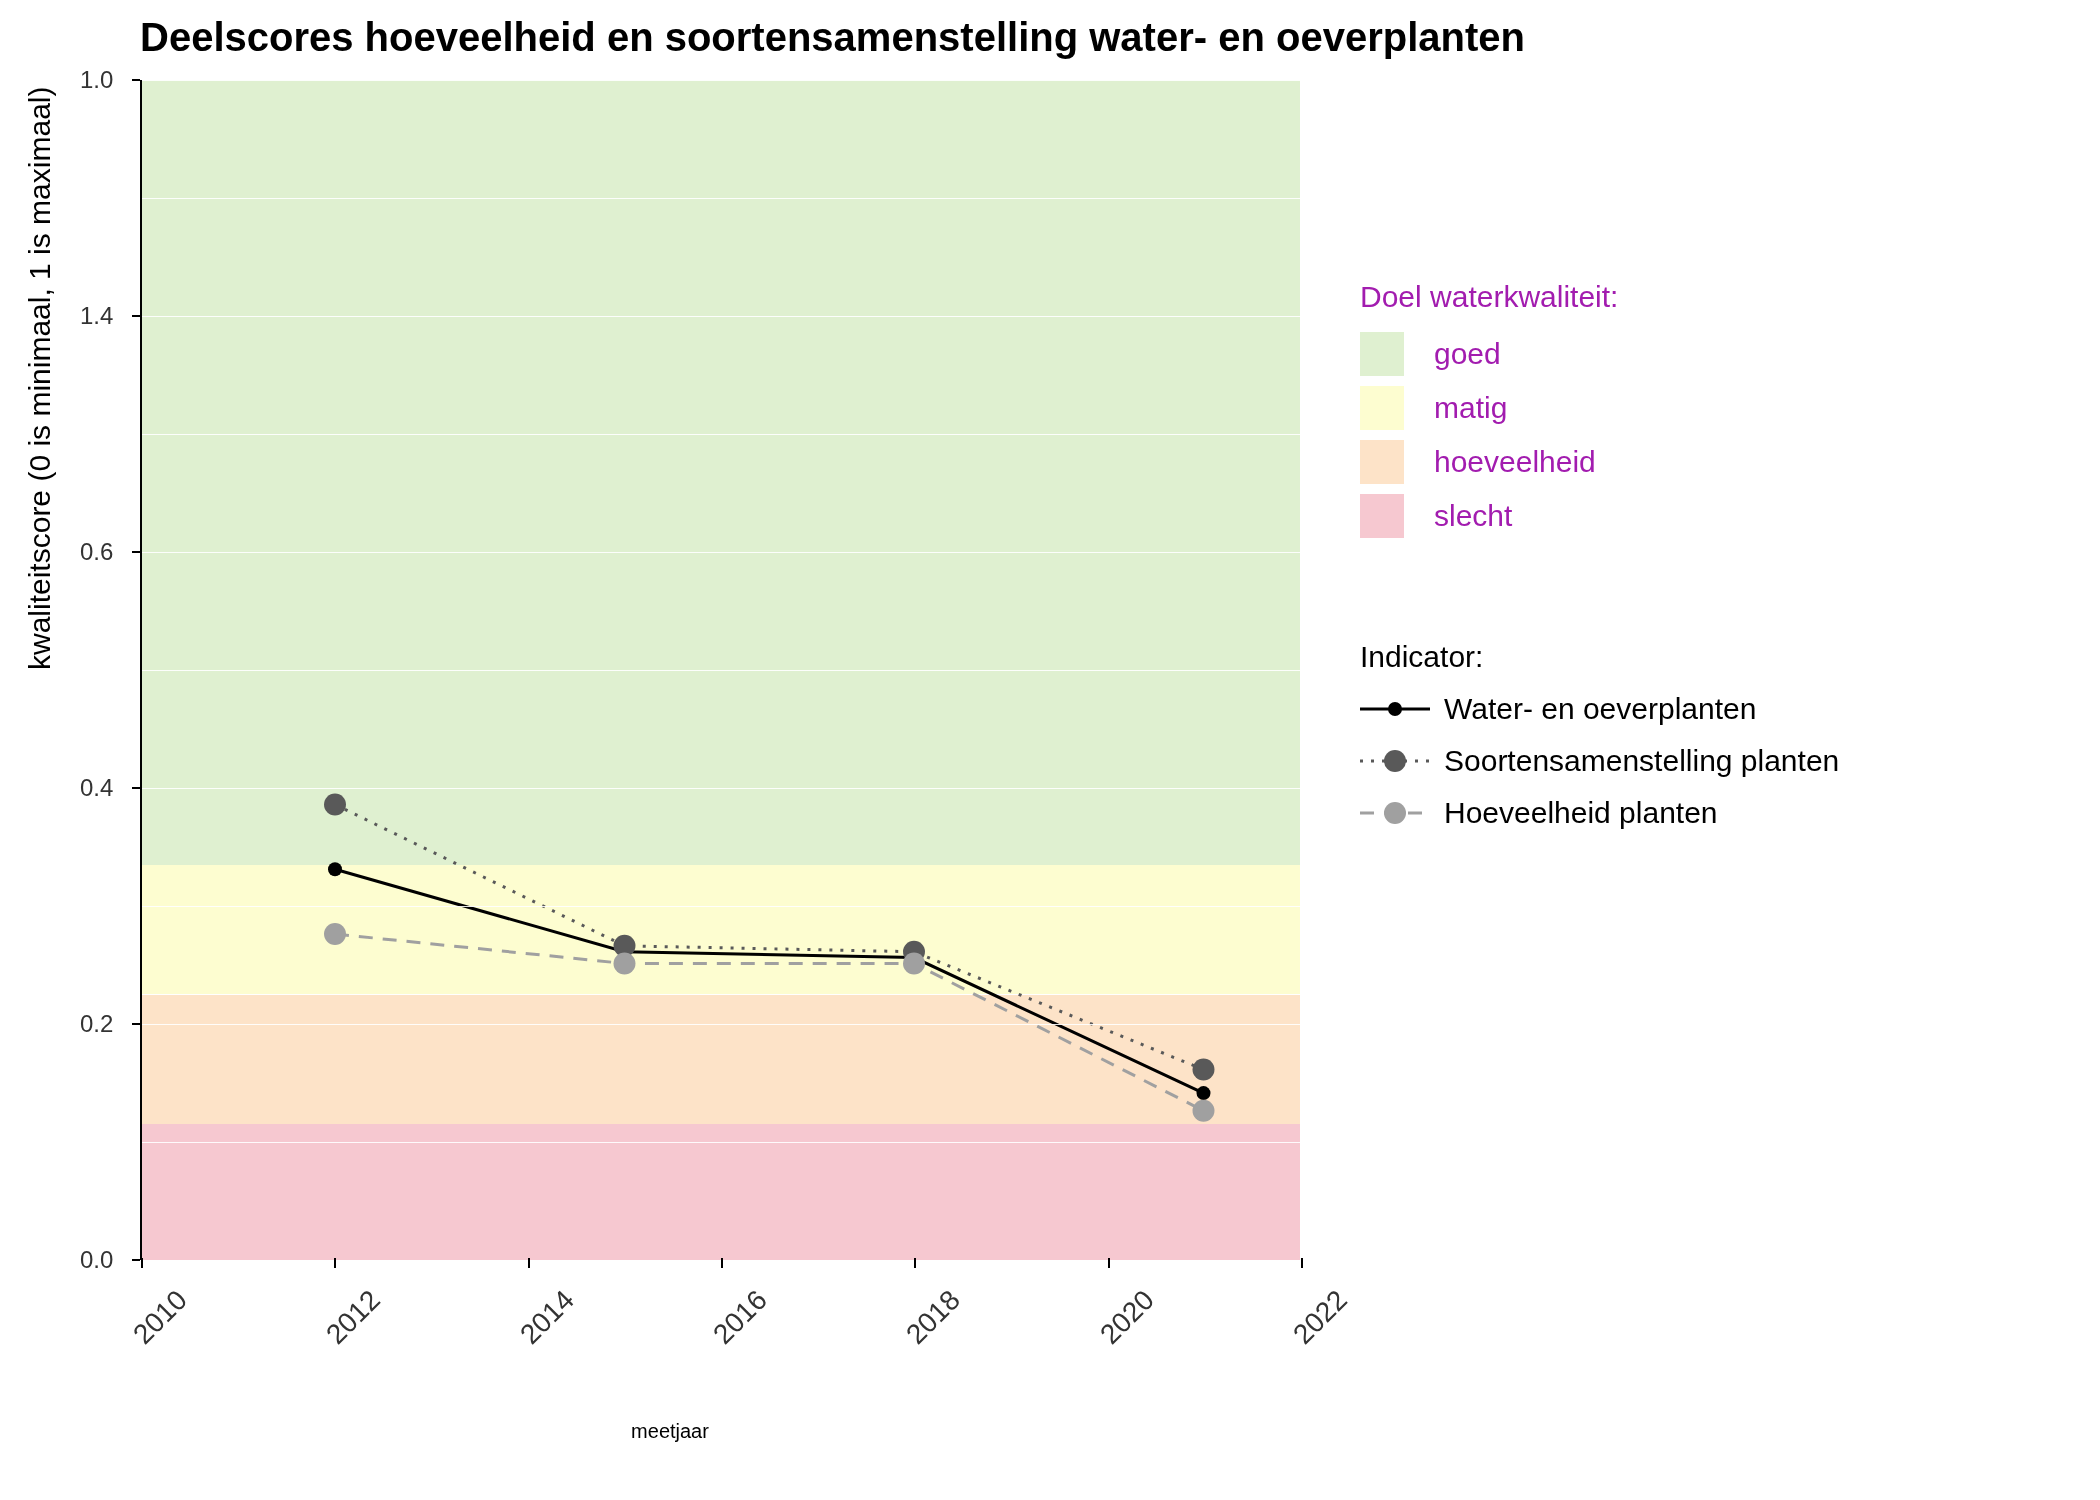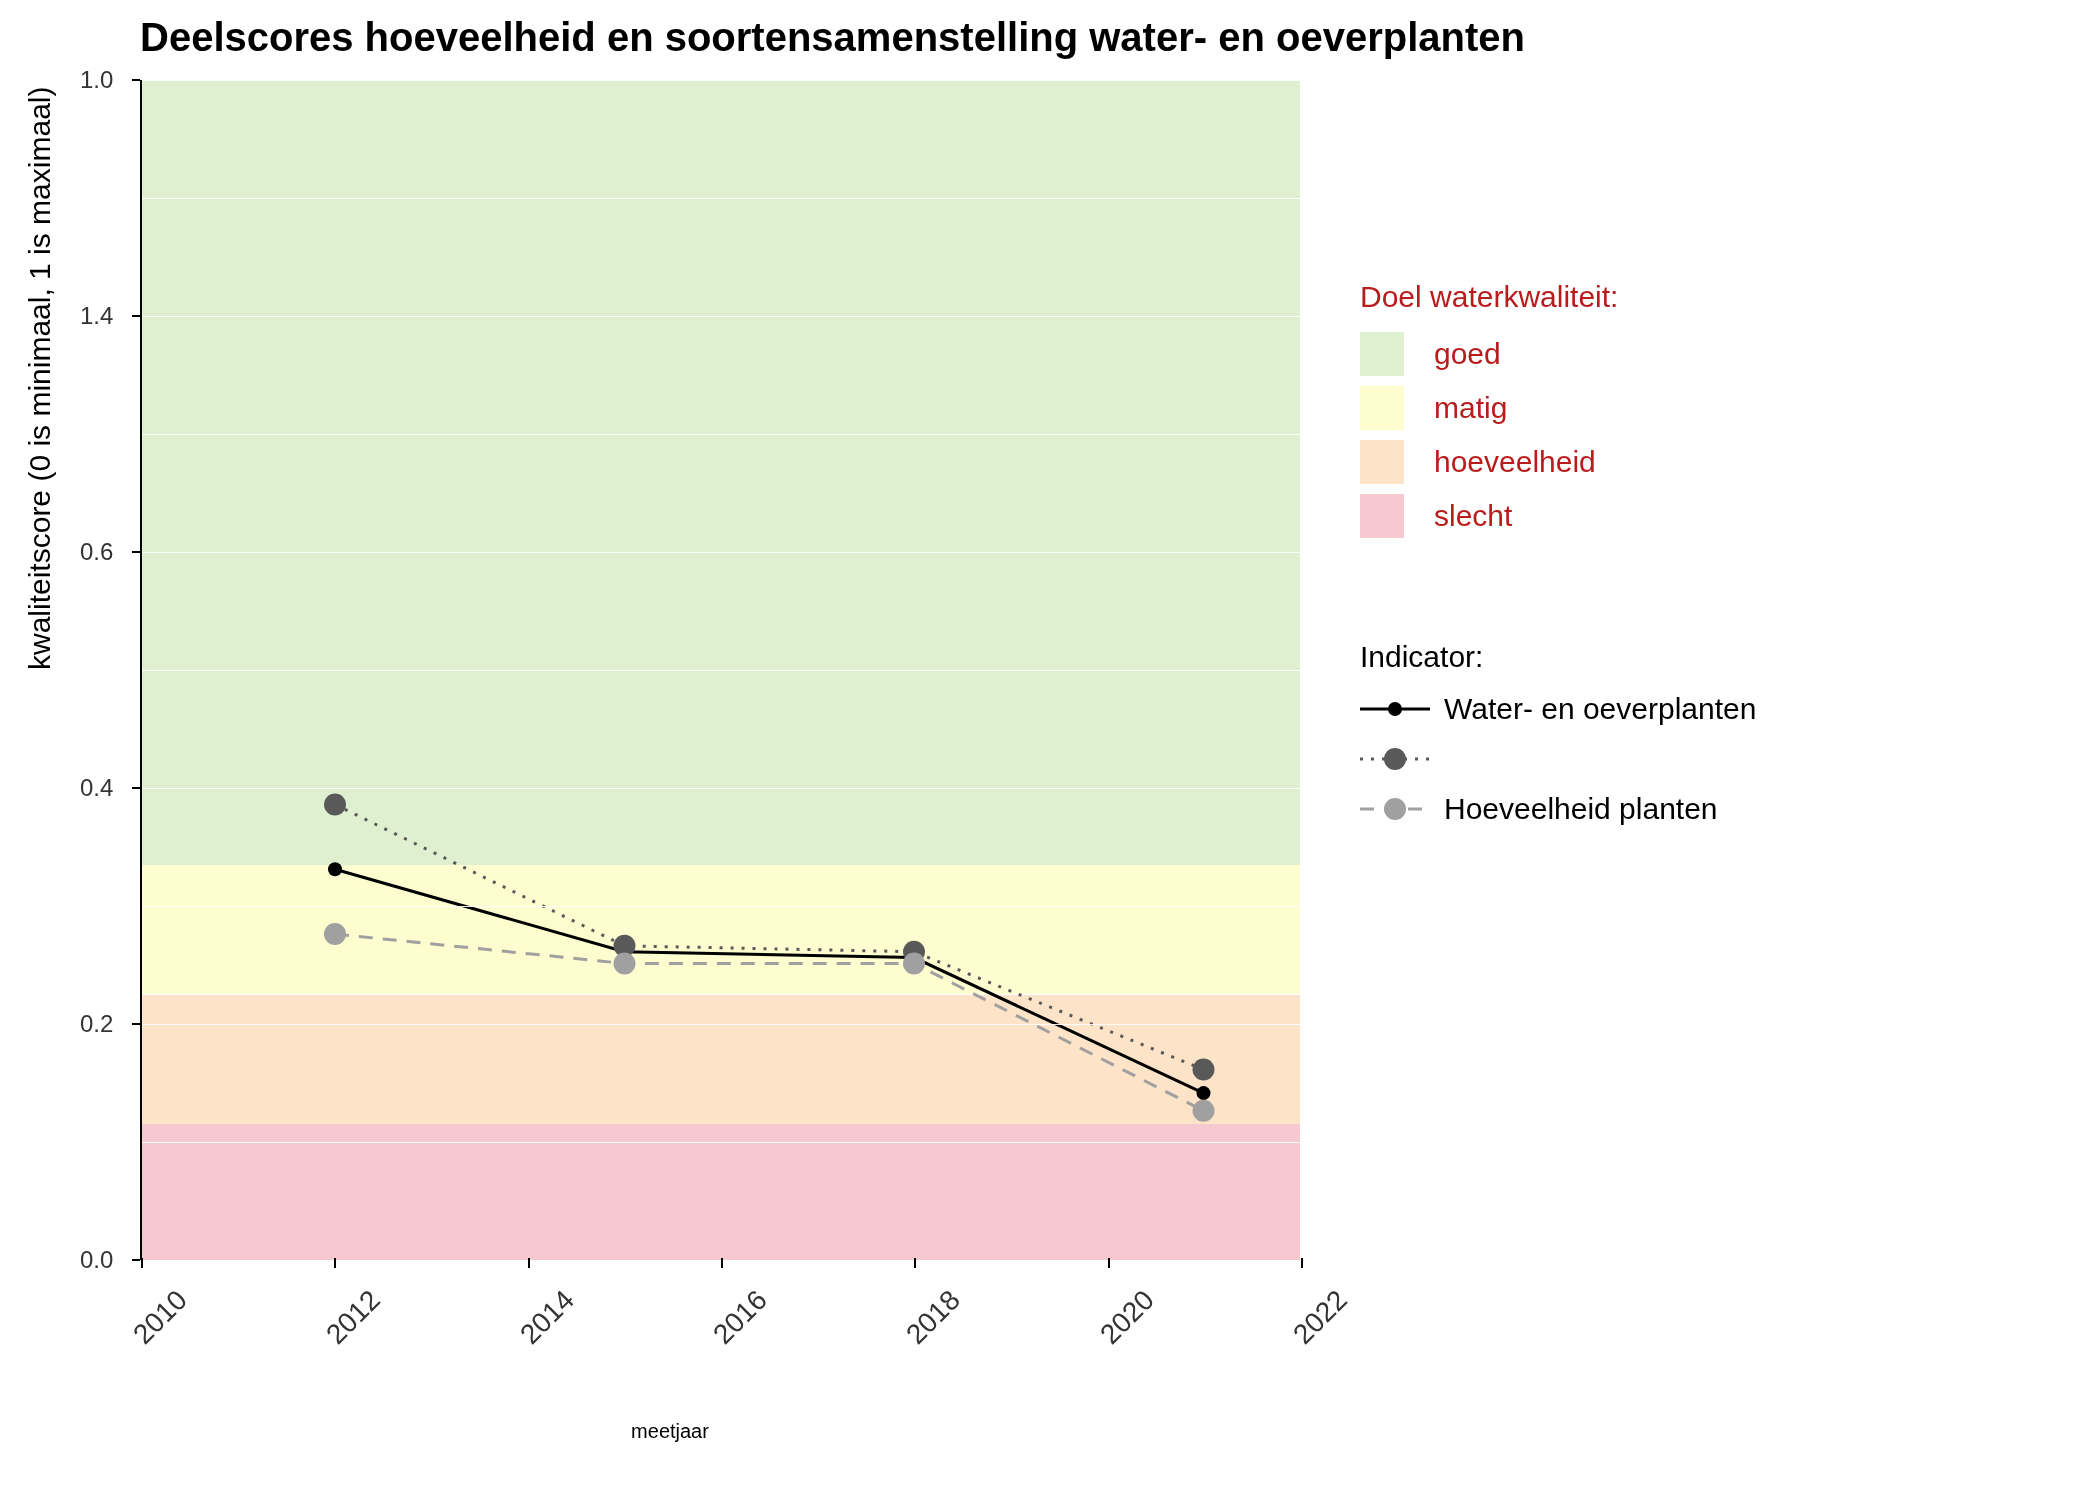--- a/index.html
+++ b/index.html
@@ -102,21 +102,21 @@
     top: 0;
     width: 100%;
     height: 100%;
     overflow: visible;
   }
   .legend {
     position: absolute;
     left: 1360px;
     top: 280px;
     font-size: 30px;
-    color: #b91c1c;
+    color: #a21caf;
   }
   .legend-title {
     margin-bottom: 18px;
     font-size: 30px;
   }
   .legend-item {
     display: flex;
     align-items: center;
     margin-bottom: 10px;
     gap: 16px;
@@ -228,20 +228,21 @@
             <line x1="0" y1="15" x2="70" y2="15" stroke="#000000" stroke-width="3"></line>
             <circle cx="35" cy="15" r="7" fill="#000000"></circle>
           </svg>
           <span>Water- en oeverplanten</span>
         </div>
         <div class="legend-ind-item">
           <svg class="legend-ind-svg" viewBox="0 0 70 30">
             <line x1="0" y1="15" x2="70" y2="15" stroke="#595959" stroke-width="3" stroke-dasharray="3 8"></line>
             <circle cx="35" cy="15" r="11" fill="#595959"></circle>
           </svg>
+          <span>Soortensamenstelling planten</span>
         </div>
         <div class="legend-ind-item">
           <svg class="legend-ind-svg" viewBox="0 0 70 30">
             <line x1="0" y1="15" x2="70" y2="15" stroke="#A0A0A0" stroke-width="3" stroke-dasharray="14 10"></line>
             <circle cx="35" cy="15" r="11" fill="#A0A0A0"></circle>
           </svg>
           <span>Hoeveelheid planten</span>
         </div>
       </div>
   </div>

